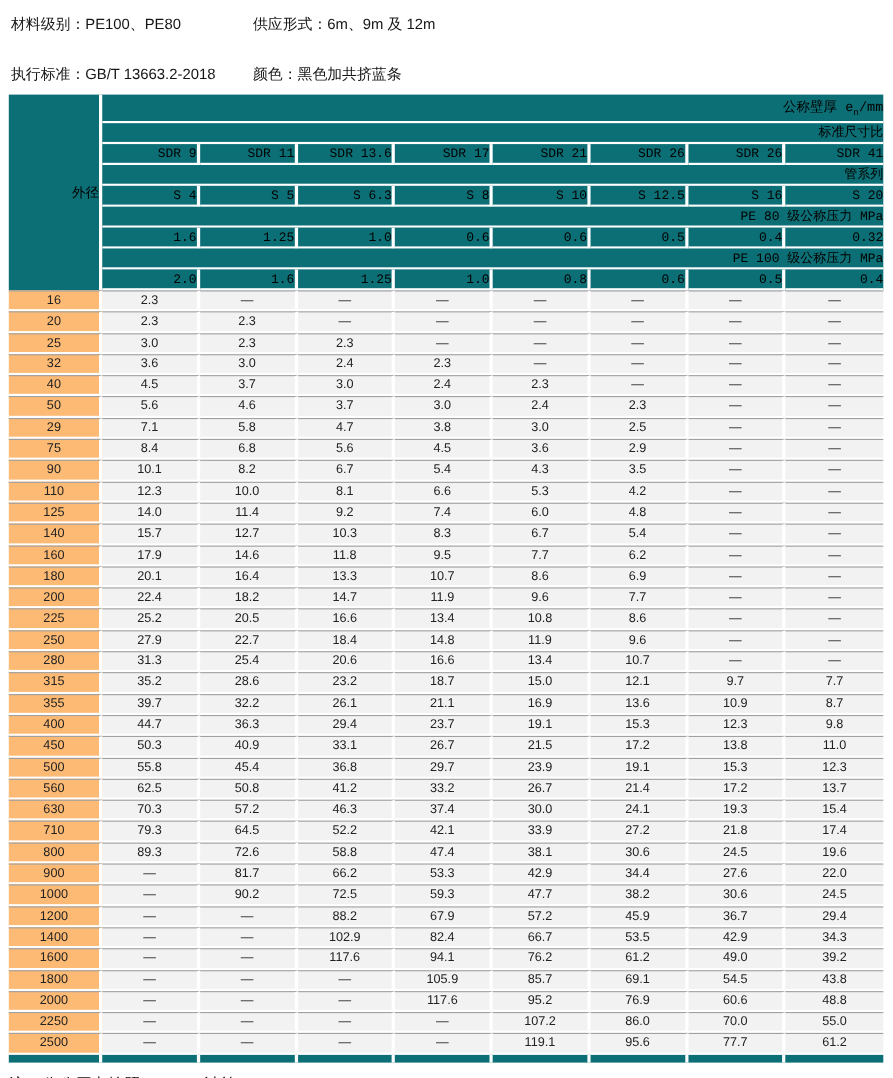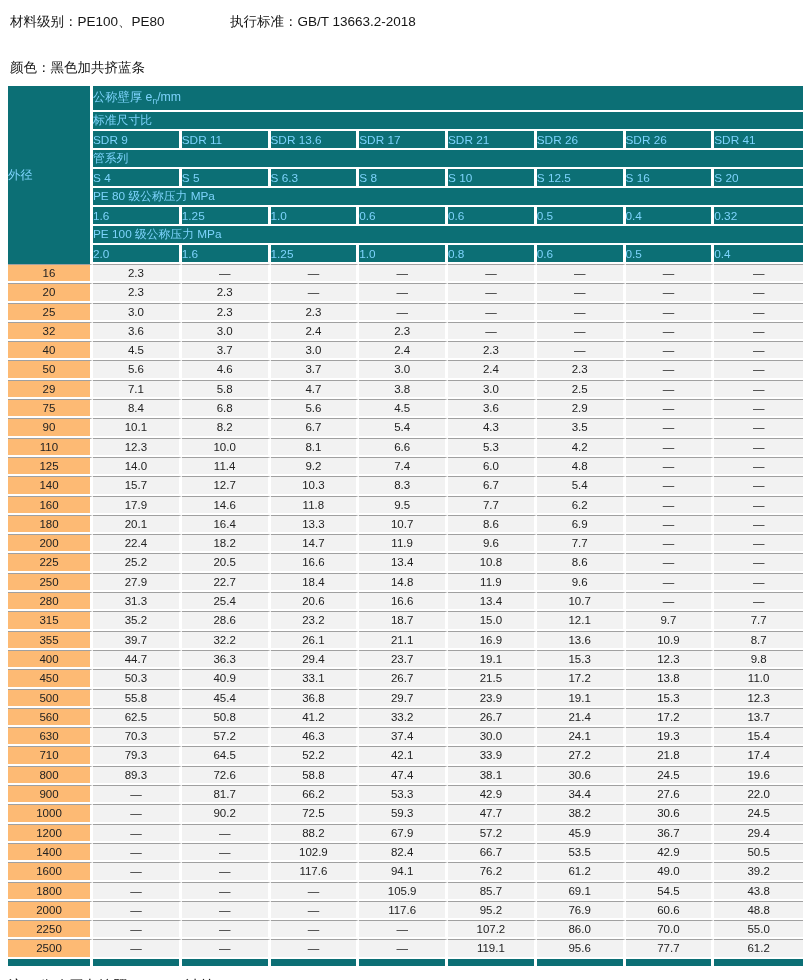--- a/index.html
+++ b/index.html
@@ -21,28 +21,29 @@
   .table-wrap { margin: 5px 9px 0 8px; }
   table.spec {
     width: 795px;
     border-collapse: separate;
     border-spacing: 0;
     table-layout: fixed;
   }
   
   th {
     background: #0c6f75;
-    color: #7dd3fc;
+    color: #000000;
     font-weight: normal;
-    text-align: left;
+    text-align: right;
     vertical-align: middle;
     border-right: 3px solid #ffffff;
     border-bottom: 2px solid #ffffff;
     padding: 0;
     font-size: 11.8px;
+    font-family: Liberation Mono, monospace;
   }
   th:last-child { border-right: none; }
   th.corner {
     font-size: 12.5px;
     border-bottom: none;
   }
   tr.band-tall th { height: 24px; font-size: 12.3px; }
   tr.band th, tr.vals th { height: 17px; }
   sub { font-size: 8.5px; }
   
@@ -72,20 +73,21 @@
     margin: 11px 0 0 8px;
     font-size: 15px;
     color: #111111;
   }
 </style>
 </head>
 <body>
 
 <div class="info-block">
   <span>材料级别：PE100、PE80</span>
+  <span>供应形式：6m、9m 及 12m</span>
   <span>执行标准：GB/T 13663.2-2018</span>
   <span>颜色：黑色加共挤蓝条</span>
 </div>
 
 <div class="table-wrap">
   <table class="spec">
     <colgroup>
       <col style="width:85px">
       <col>
         <col>
@@ -487,21 +489,21 @@
         </tr>
         <tr>
           <td class="od">1400</td>
           <td>—</td>
           <td>—</td>
           <td>102.9</td>
           <td>82.4</td>
           <td>66.7</td>
           <td>53.5</td>
           <td>42.9</td>
-          <td>50.5</td>
+          <td>34.3</td>
         </tr>
         <tr>
           <td class="od">1600</td>
           <td>—</td>
           <td>—</td>
           <td>117.6</td>
           <td>94.1</td>
           <td>76.2</td>
           <td>61.2</td>
           <td>49.0</td>

